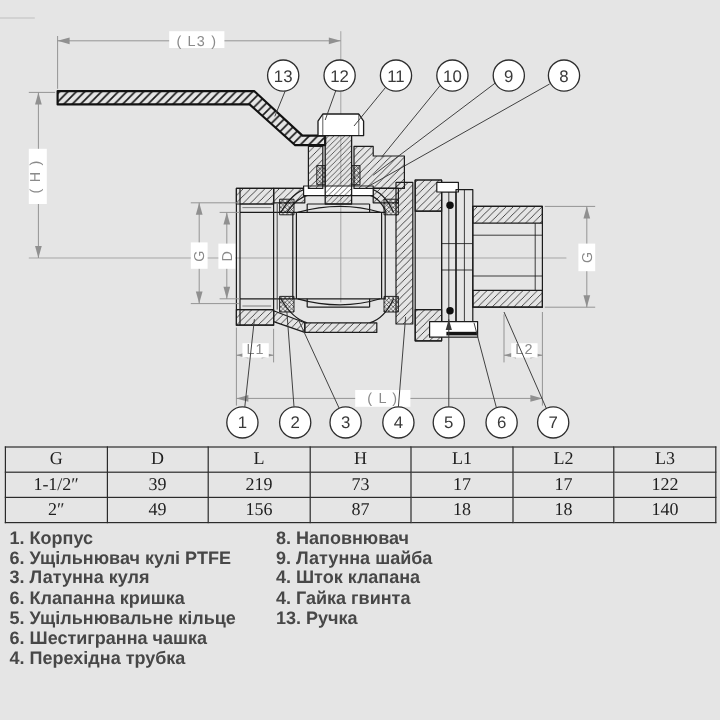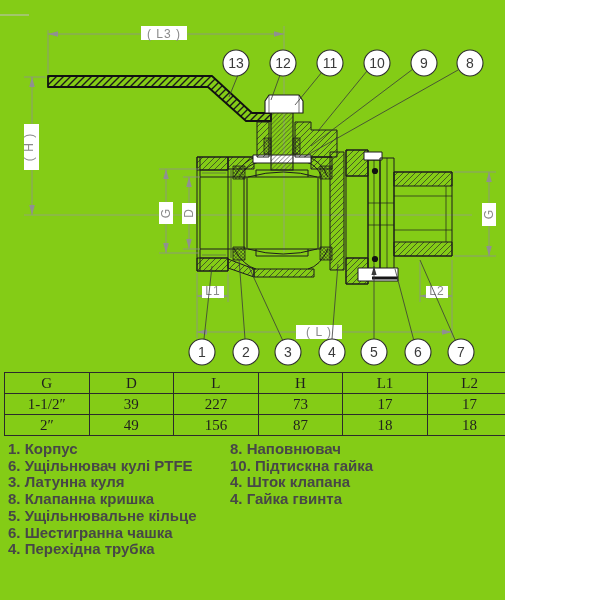--- a/index.html
+++ b/index.html
@@ -1,16 +1,16 @@
 <!DOCTYPE html>
 <html><head>
 <meta charset="utf-8">
 <style>
   html,body{margin:0;padding:0;background:#ffffff;}
-  #screen{position:relative;width:505px;height:600px;background:#84cc16;overflow:hidden;
+  #screen{position:relative;width:600px;height:600px;background:#e5e5e5;overflow:hidden;
           font-family:"Liberation Sans",sans-serif;}
   #drawing{position:absolute;left:0;top:0;}
   svg text{font-family:"Liberation Sans",sans-serif;}
   .dimtxt{fill:#8a8a8a;font-size:12px;letter-spacing:1px;}
   .callout-num{fill:#3a3a3a;font-size:14px;}
   
   #dim-table{position:absolute;left:4px;top:372px;width:593px;height:62px;
              border-collapse:collapse;table-layout:fixed;
              font-family:"Liberation Serif",serif;font-size:15px;color:#1f1f1f;}
   #dim-table td{border:1px solid #2b2b2b;text-align:center;vertical-align:middle;
@@ -284,21 +284,21 @@
       <td>D</td>
       <td>L</td>
       <td>H</td>
       <td>L1</td>
       <td>L2</td>
       <td>L3</td>
     </tr>
     <tr>
       <td>1-1/2″</td>
       <td>39</td>
-      <td>227</td>
+      <td>219</td>
       <td>73</td>
       <td>17</td>
       <td>17</td>
       <td>122</td>
     </tr>
     <tr>
       <td>2″</td>
       <td>49</td>
       <td>156</td>
       <td>87</td>
@@ -306,25 +306,26 @@
       <td>18</td>
       <td>140</td>
     </tr>
   </tbody>
 </table>
 
 <div id="parts-left" class="parts-col">
   <div>1. Корпус</div>
   <div>6. Ущільнювач кулі PTFE</div>
   <div>3. Латунна куля</div>
-  <div>8. Клапанна кришка</div>
+  <div>6. Клапанна кришка</div>
   <div>5. Ущільнювальне кільце</div>
   <div>6. Шестигранна чашка</div>
   <div>4. Перехідна трубка</div>
 </div>
 <div id="parts-right" class="parts-col">
   <div>8. Наповнювач</div>
-  <div>10. Підтискна гайка</div>
+  <div>9. Латунна шайба</div>
   <div>4. Шток клапана</div>
   <div>4. Гайка гвинта</div>
+  <div>13. Ручка</div>
 </div>
 
 </div>
 
 </body></html>

